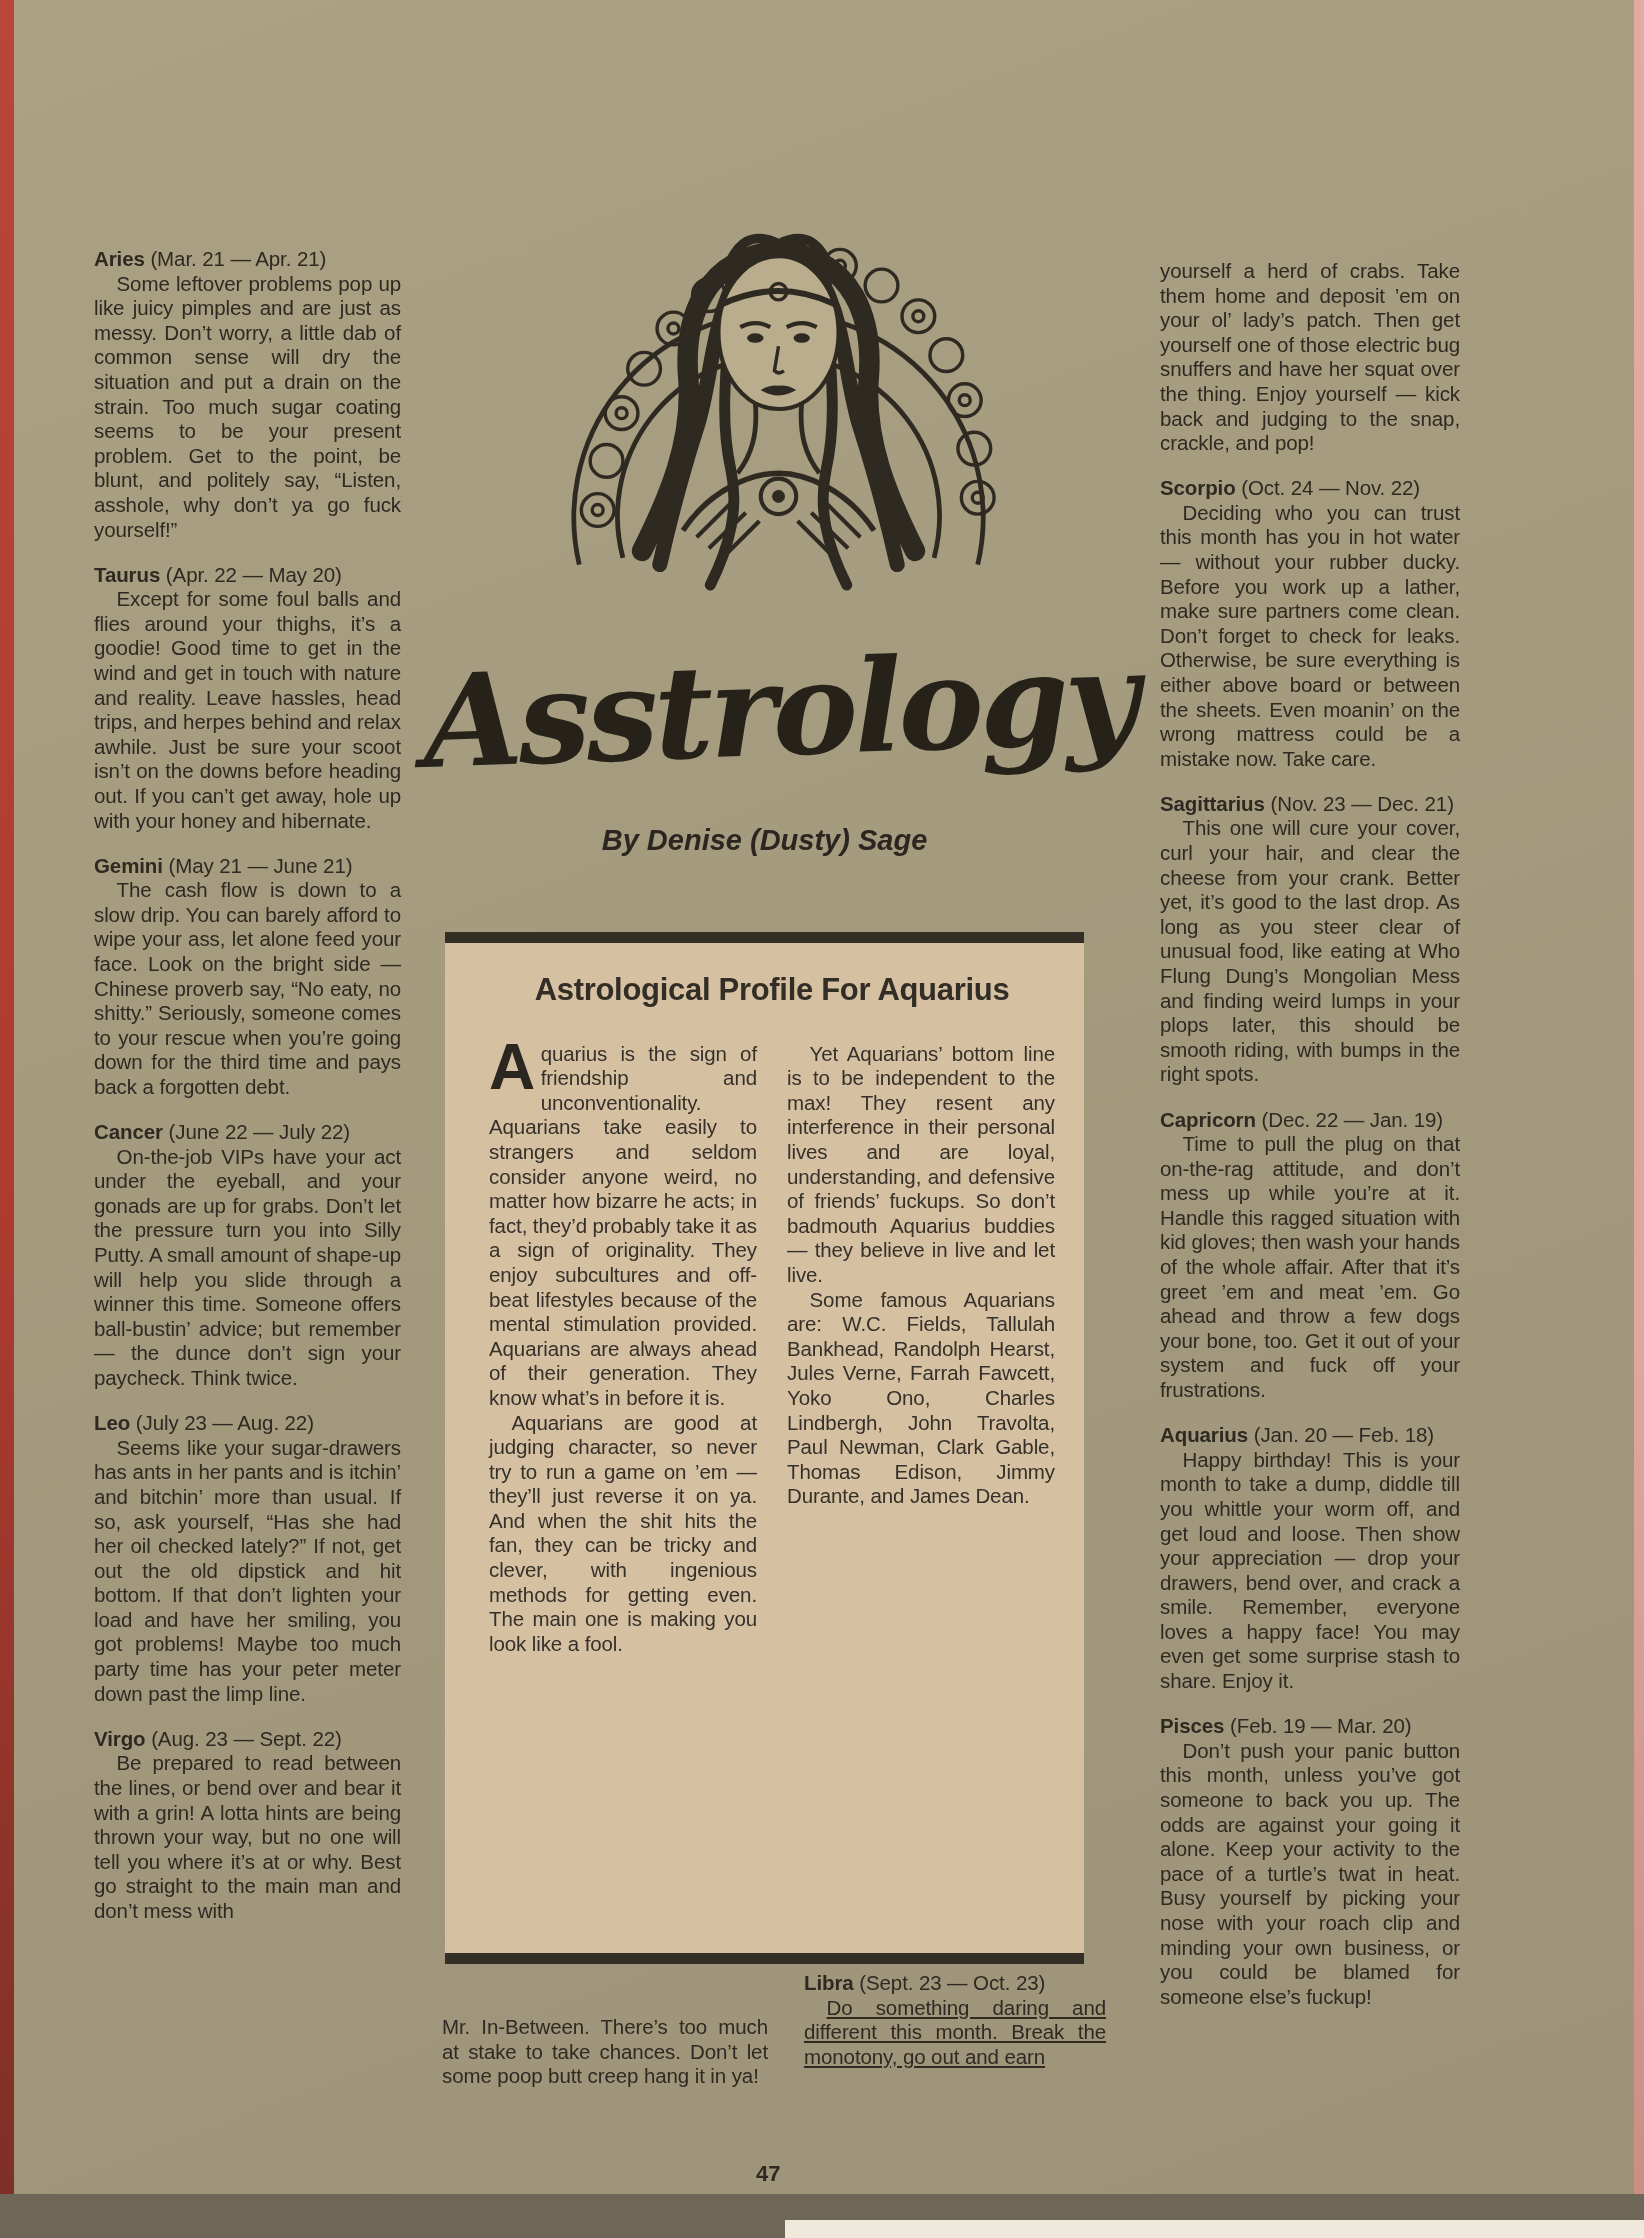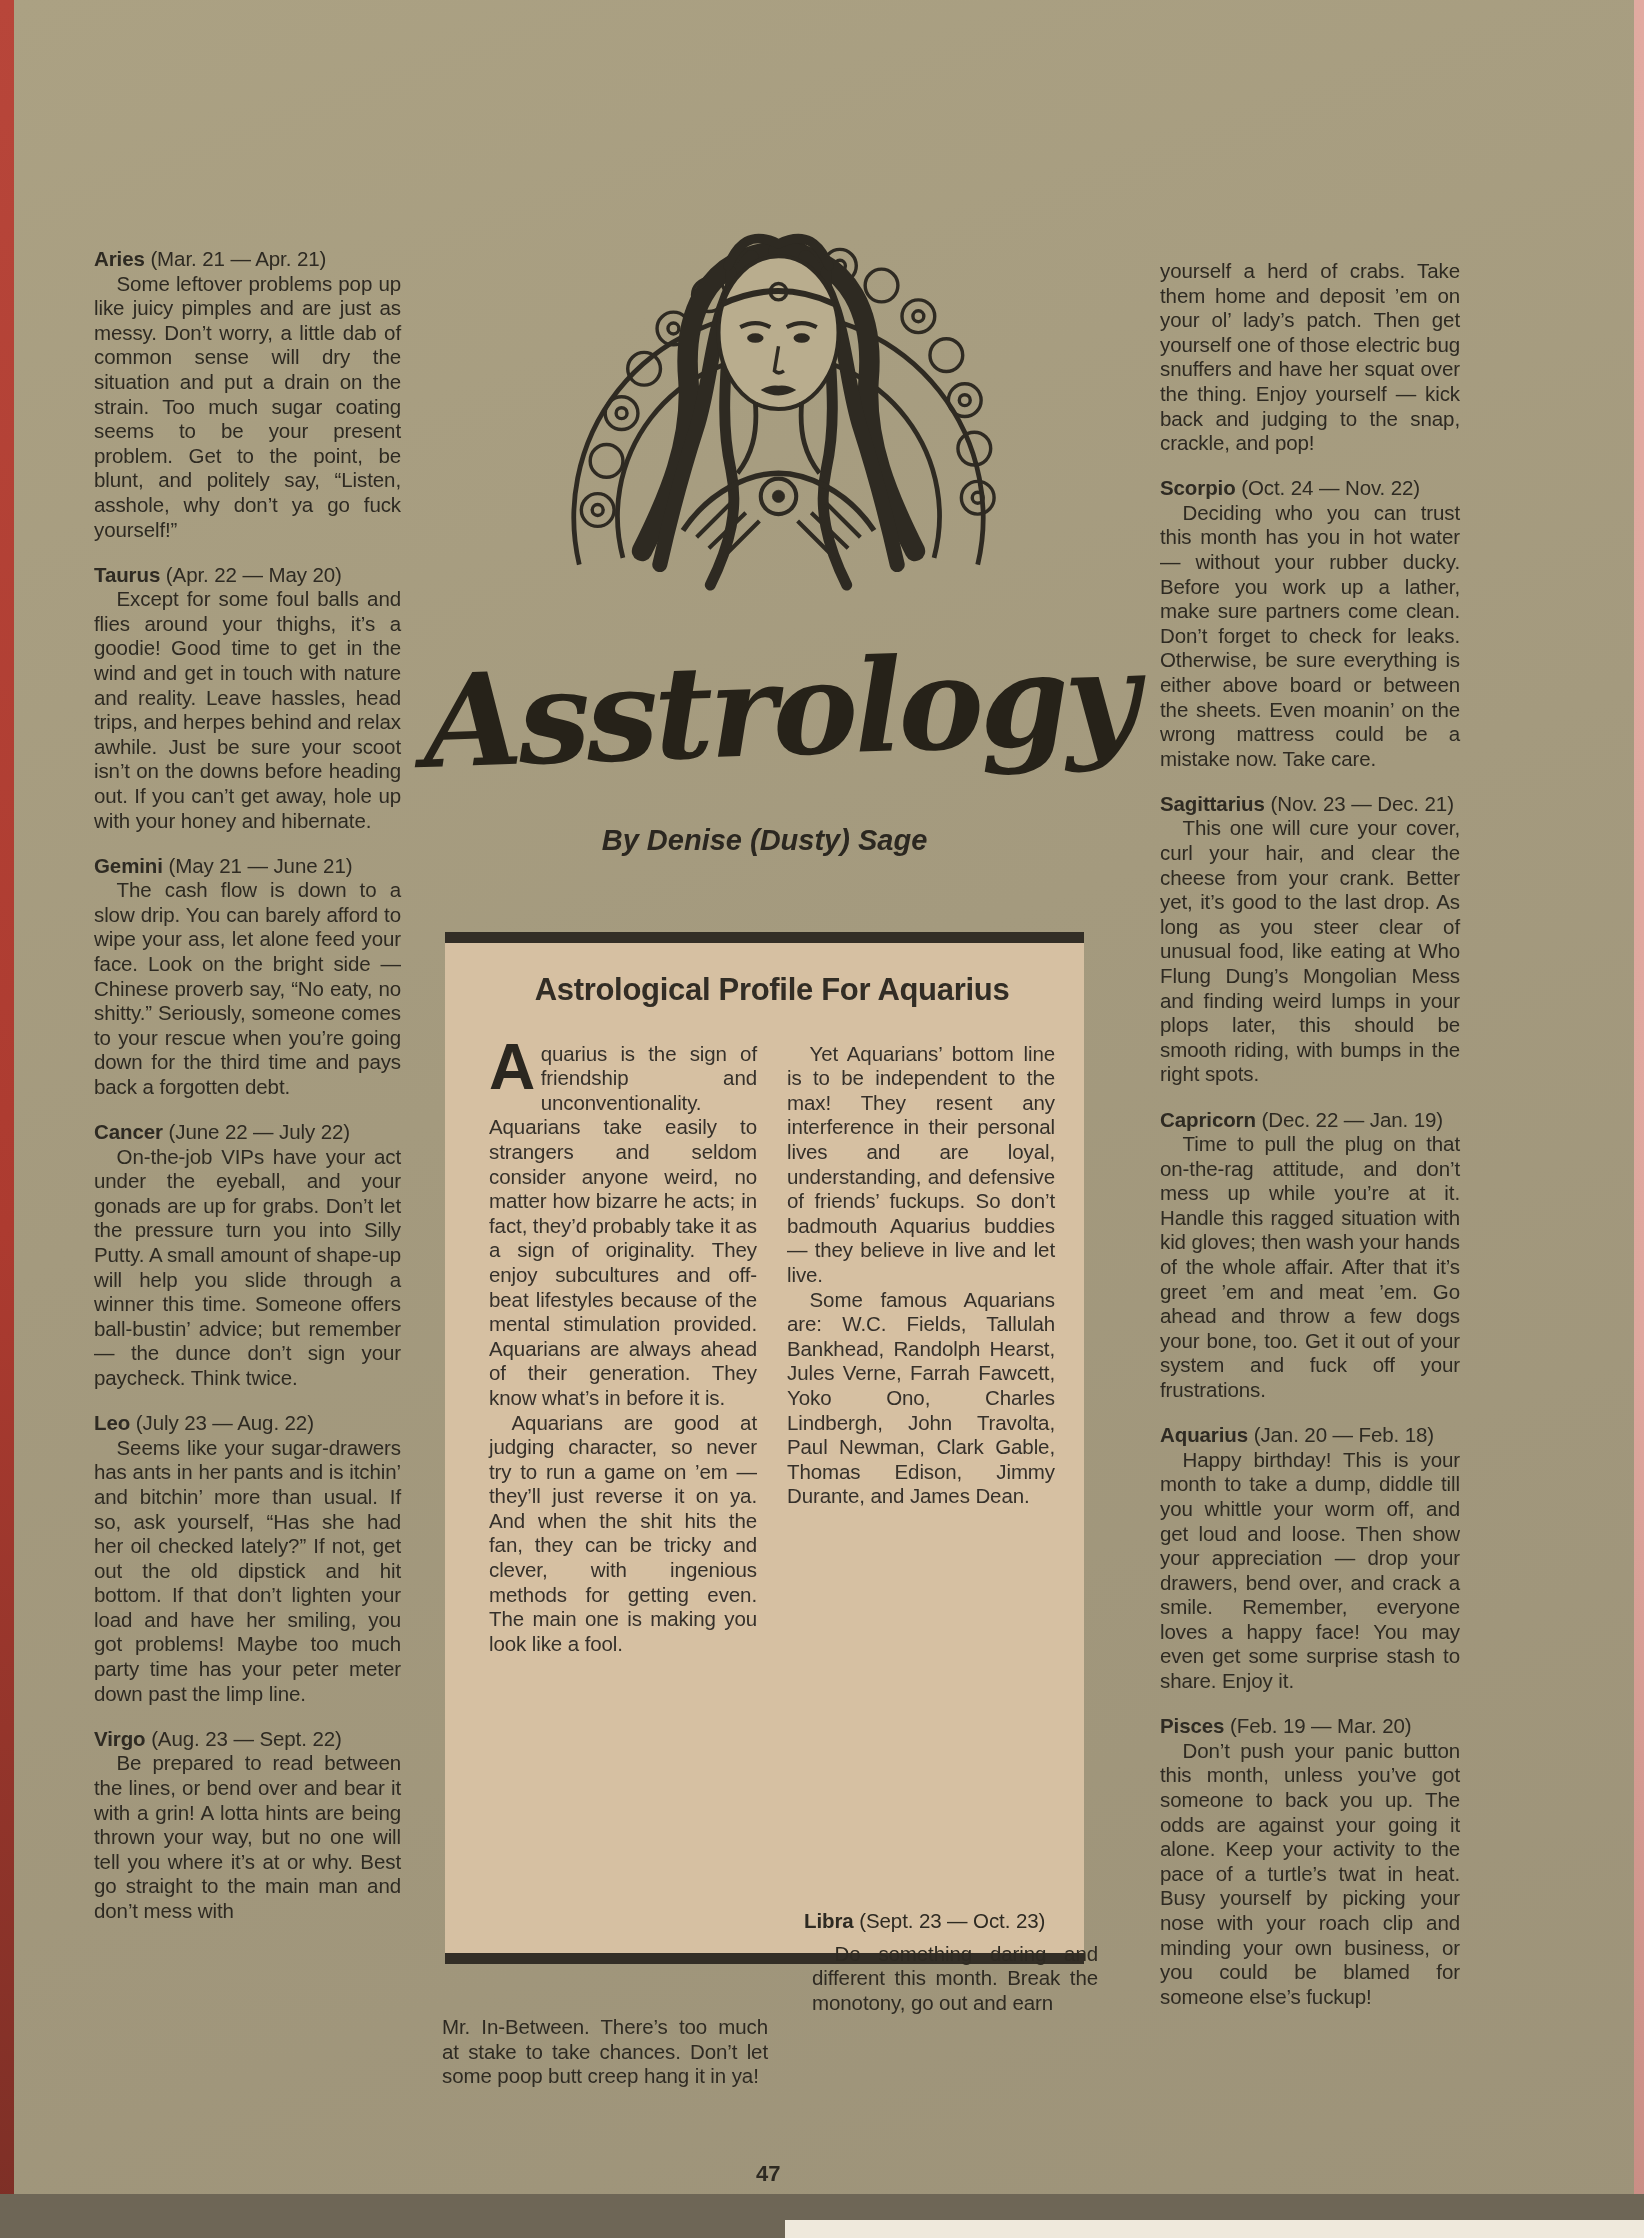--- a/index.html
+++ b/index.html
@@ -63,23 +63,23 @@
   .box-col p.first{text-indent:0;}
   .dropcap{
     float:left;font-size:64px;line-height:49px;font-weight:700;
     padding:1.4px 5.5px 0 0;color:#2b2720;
   }
 
   
   .below-left{position:absolute;left:442px;top:2015px;width:326px;
     font-size:20.5px;line-height:24.6px;text-align:justify;letter-spacing:-0.1px;}
   .below-left p{margin:0;text-indent:0;}
-  .below-right{position:absolute;left:804px;top:1909px;width:302px;
+  .below-right{position:absolute;left:804px;top:1971px;width:302px;
     font-size:20.5px;line-height:24.6px;text-align:justify;letter-spacing:-0.1px;}
-  .below-right p{margin:8px;text-indent:1.1em;}
+  .below-right p{margin:0;text-indent:1.1em;text-decoration:underline;}
 
   .page-number{position:absolute;left:756px;top:2161px;font-size:22px;font-weight:700;color:#2e2a22;}
 
   .endmark{display:inline-block;width:18px;height:15px;overflow:hidden;
     color:#2e2a22;font-size:20.5px;line-height:15px;margin-left:9.6px;vertical-align:baseline;}
 </style>
 </head>
 <body>
 
 <div class="page">

